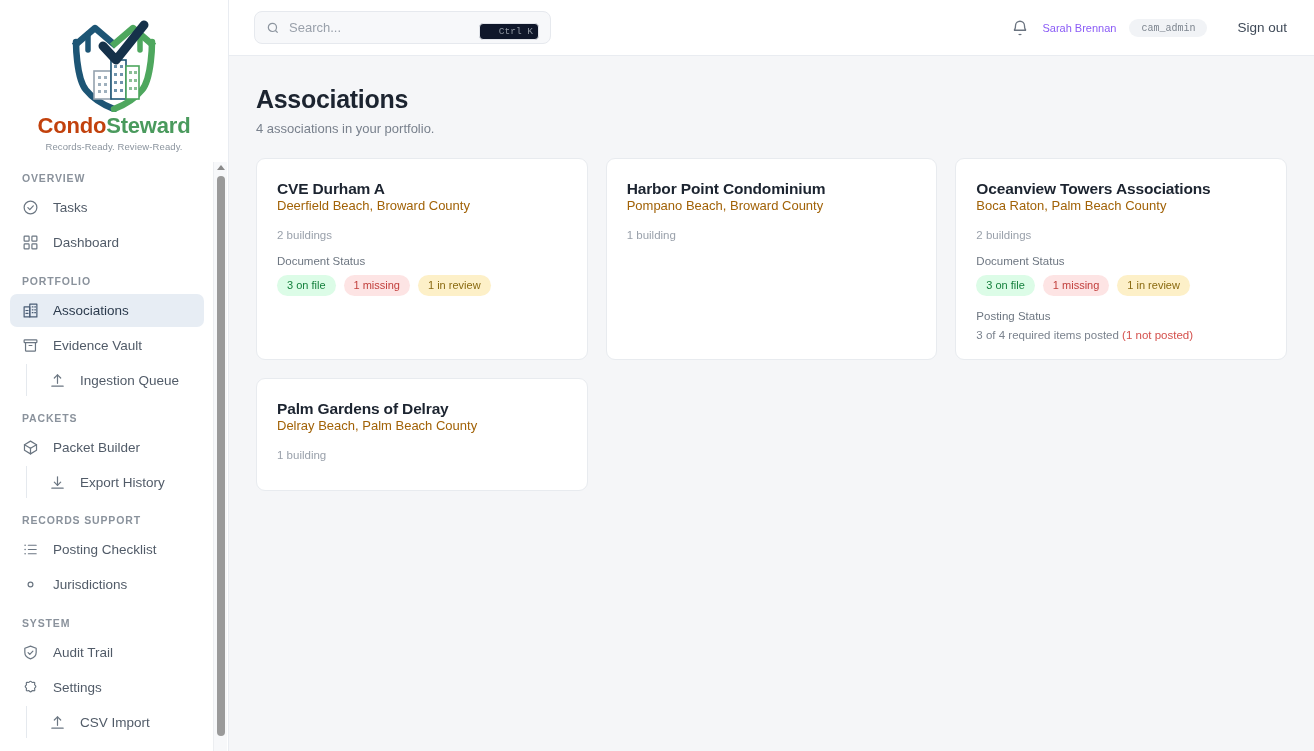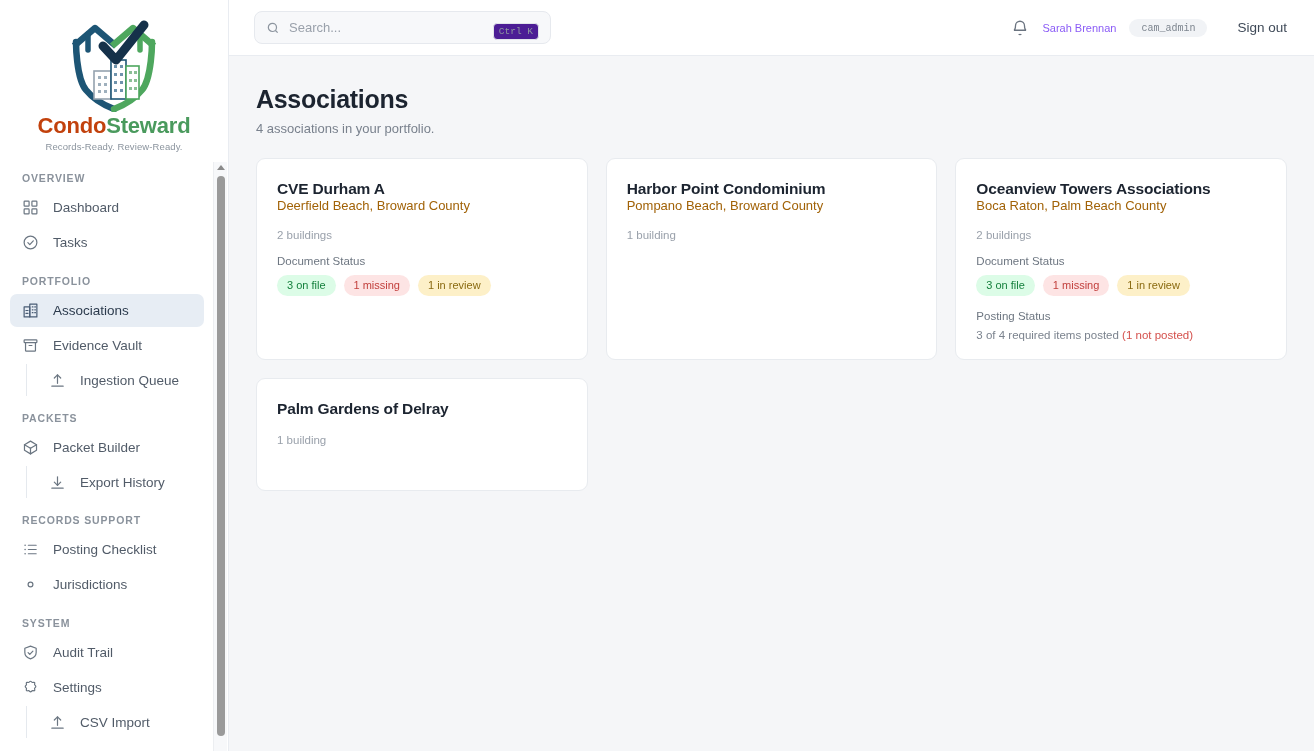--- a/index.html
+++ b/index.html
@@ -92,22 +92,22 @@
     width: 297px; height: 33px;
     background: #f7f8fa; border: 1px solid #e6e9ee; border-radius: 8px;
     display: flex; align-items: center; gap: 9px; padding: 0 11px;
     cursor: text;
   }
   .search .sic { width: 14px; height: 14px; color: #8d959f; flex:0 0 14px; }
   .search .ph { font-size: 13px; color: #9aa1ab; flex: 1 1 auto; }
   .kbd {
     font-family: "Liberation Mono", monospace;
     font-size: 9.5px; color: #8d959f;
-    background: #4c1d95; border: 1px solid #e2e5ea; border-radius: 4px;
-    padding: 2px 5px 1px 5px; line-height: 1.2; margin-top: 8px;
+    background: #0f172a; border: 1px solid #e2e5ea; border-radius: 4px;
+    padding: 2px 5px 1px 19px; line-height: 1.2; margin-top: 8px;
   }
   .topbar-right {
     margin-left: auto; display: flex; align-items: center; gap: 13px;
   }
   .bell { width: 18px; height: 18px; color: #6b7480; cursor:pointer; }
   .uname { font-size: 11px; color: #8b5cf6; }
   .role-badge {
     font-family: "Liberation Mono", monospace;
     font-size: 10px; color: #7d858f;
     background: #f1f3f6; border-radius: 11px;
@@ -209,33 +209,33 @@
         <span class="w1">Condo</span><span class="w2">Steward</span>
       </div>
       <div class="brand-tag">Records-Ready. Review-Ready.</div>
     </div>
 
     <div class="nav-wrap">
       <nav class="nav" id="nav">
           <div class="nav-section first">OVERVIEW</div>
           <div class="nav-item">
             <svg class="ic" viewBox="0 0 24 24" fill="none" stroke="currentColor" stroke-width="1.7" stroke-linecap="round" stroke-linejoin="round">
+              <circle cx="12" cy="12" r="9"></circle>
+              <path d="M8.3 12.2 L11 14.9 L15.9 9.6"></path>
+            </svg>
+            <span>Tasks</span>
+          </div>
+          <div class="nav-item">
+            <svg class="ic" viewBox="0 0 24 24" fill="none" stroke="currentColor" stroke-width="1.7" stroke-linecap="round" stroke-linejoin="round">
               <rect x="3" y="3" width="7" height="7" rx="1"></rect>
               <rect x="14" y="3" width="7" height="7" rx="1"></rect>
               <rect x="3" y="14" width="7" height="7" rx="1"></rect>
               <rect x="14" y="14" width="7" height="7" rx="1"></rect>
             </svg>
             <span>Dashboard</span>
-          </div>
-          <div class="nav-item">
-            <svg class="ic" viewBox="0 0 24 24" fill="none" stroke="currentColor" stroke-width="1.7" stroke-linecap="round" stroke-linejoin="round">
-              <circle cx="12" cy="12" r="9"></circle>
-              <path d="M8.3 12.2 L11 14.9 L15.9 9.6"></path>
-            </svg>
-            <span>Tasks</span>
           </div>
           <div class="nav-section">PORTFOLIO</div>
           <div class="nav-item active">
             <svg class="ic" viewBox="0 0 24 24" fill="none" stroke="currentColor" stroke-width="1.7" stroke-linecap="round" stroke-linejoin="round">
               <rect x="3" y="7" width="8" height="14"></rect>
               <rect x="11" y="3" width="10" height="18"></rect>
               <path d="M14.5 7h1M18 7h1M14.5 11h1M18 11h1M14.5 15h1M18 15h1M5.5 12h3M5.5 16h3"></path>
             </svg>
             <span>Associations</span>
           </div>
@@ -375,19 +375,20 @@
             <div class="pills">
               <span class="pill green">3 on file</span>
               <span class="pill red">1 missing</span>
               <span class="pill amber">1 in review</span>
             </div>
             <div class="card-lbl">Posting Status</div>
             <div class="posting-line"><span>3 of 4 required items posted </span><span class="warn">(1 not posted)</span></div>
           </div>
           <div class="card short">
             <div class="card-title">Palm Gardens of Delray</div>
+            <div class="card-loc">Delray Beach, Palm Beach County</div>
             <div class="card-bldg">1 building</div>
           </div>
         </div>
     </section>
 
   </div>
 </div>
 
 </body></html>

